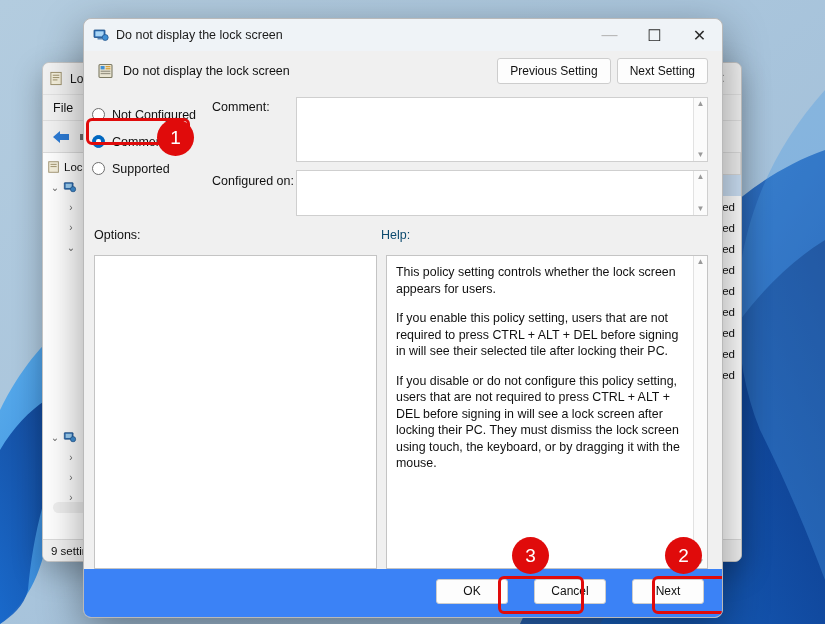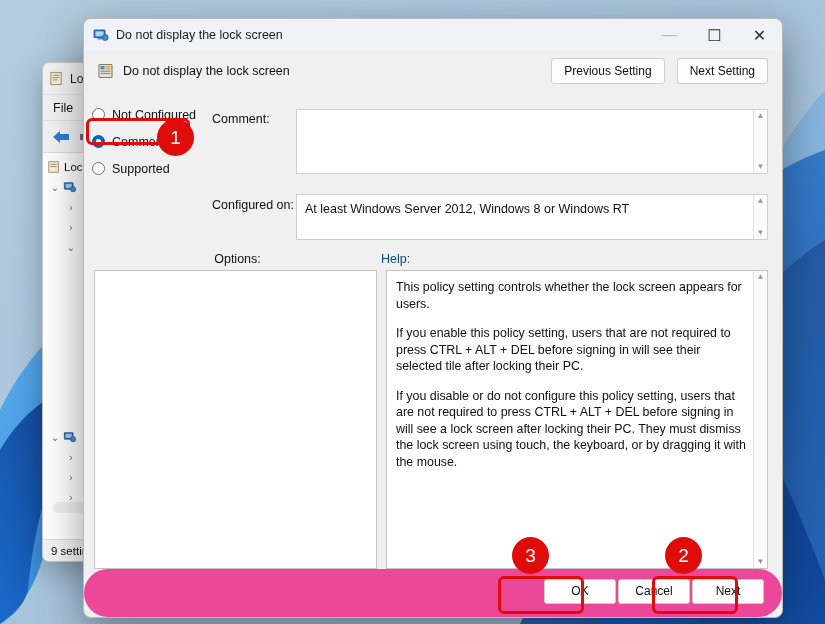--- a/index.html
+++ b/index.html
@@ -111,21 +111,21 @@
   #bg-hscroll-thumb {
     position: absolute; left: 46px; top: 1px;
     width: 60px; height: 9px;
     background: #9a9a9a; border-radius: 5px;
   }
 
   
   #dialog {
     position: absolute;
     left: 83px; top: 18px;
-    width: 700px; height: 600px;
+    width: 640px; height: 600px;
     background: #f0f0f0;
     border: 1px solid #b9b9b9;
     border-radius: 8px;
     box-shadow: 0 14px 44px rgba(0,0,0,0.40);
     display: flex; flex-direction: column;
     overflow: hidden;
   }
   #dlg-titlebar {
     height: 32px;
     background: #eff3f7;
@@ -150,21 +150,21 @@
   #dlg-header {
     height: 40px;
     background: #f0f0f0;
     display: flex; align-items: center;
     padding: 0 14px;
     flex: 0 0 auto;
   }
   #dlg-header-title {
     font-size: 12.5px; color: #111; margin-left: 8px;
   }
-  #dlg-header-btns { margin-left: auto; display: flex; gap: 12px; align-items: flex-end; }
+  #dlg-header-btns { margin-left: auto; display: flex; gap: 6px; align-items: flex-end; }
   .nav-btn {
     background: #fdfdfd;
     border: 1px solid #cdcdcd;
     border-radius: 3px;
     font-size: 12px; color: #111;
     padding: 5px 12px;
     font-family: "Liberation Sans", sans-serif;
     white-space: nowrap;
   }
 
@@ -209,21 +209,21 @@
   #highlight-enabled {
     position: absolute;
     left: -6px; top: 21px;
     width: 104px; height: 27px;
     border: 3.5px solid #e00b0b;
     border-radius: 6px;
     pointer-events: none;
   }
 
   #meta-col { flex: 1; }
-  .meta-row { display: flex; align-items: flex-start; margin-top: 12px; }
+  .meta-row { display: flex; align-items: flex-start; }
   .meta-label {
     width: 84px;
     font-size: 12.5px; color: #111;
     text-align: left;
     padding-top: 3px;
     flex: 0 0 auto;
   }
   .meta-box {
     flex: 1;
     background: #ffffff;
@@ -244,23 +244,22 @@
     border-left: 1px solid #e2e2e2;
     position: absolute; right: 0; top: 0; bottom: 0;
     display: flex; flex-direction: column; justify-content: space-between;
     align-items: center;
     padding: 2px 0;
   }
   .vscroll .arrow { font-size: 8px; color: #999; line-height: 1; }
 
   #dlg-midlabels {
     display: flex;
-    padding: 12px 14px 4px 10px;
+    padding: 12px 14px 13px 10px;
     flex: 0 0 auto;
-    text-align: center;
   }
   #opt-label { width: 287px; font-size: 12.5px; color: #111; }
   #help-label { font-size: 12.5px; color: #0c4a6e; }
 
   #dlg-panes {
     display: flex;
     padding: 0 14px 0 10px;
     gap: 9px;
     flex: 1 1 auto;
     min-height: 0;
@@ -277,27 +276,26 @@
     font-size: 12.4px;
     color: #111;
     line-height: 1.33;
     padding-right: 20px;
   }
   #help-text p { margin-bottom: 13px; }
   #help-text p:last-child { margin-bottom: 18px; }
 
   #dlg-footer {
     height: 48px;
-    background: #ec4899;
+    background: #3b82f6;
     display: flex; align-items: center; justify-content: flex-end;
-    gap: 2px;
+    gap: 26px;
     padding: 0 18px 4px 0;
     flex: 0 0 auto;
     position: relative;
-    border-radius: 24px;
   }
   .footer-btn {
     width: 72px; height: 25px;
     background: #fdfdfd;
     border: 1px solid #cdcdcd;
     border-radius: 3px;
     font-size: 12px; color: #111;
     font-family: "Liberation Sans", sans-serif;
     display: flex; align-items: center; justify-content: center;
   }
@@ -559,21 +557,20 @@
           <span class="meta-box-text"></span>
           <div class="vscroll">
             <span class="arrow">▲</span>
             <span class="arrow">▼</span>
           </div>
         </div>
       </div>
       <div class="meta-row">
         <span class="meta-label" style="padding-top:12px">Configured on:</span>
         <div class="meta-box" id="supported-box">
-          <span class="meta-box-text">At least Windows Server 2012, Windows 8 or Windows RT</span>
           <div class="vscroll">
             <span class="arrow">▲</span>
             <span class="arrow">▼</span>
           </div>
         </div>
       </div>
     </div>
   </div>
 
   <div id="dlg-midlabels">

